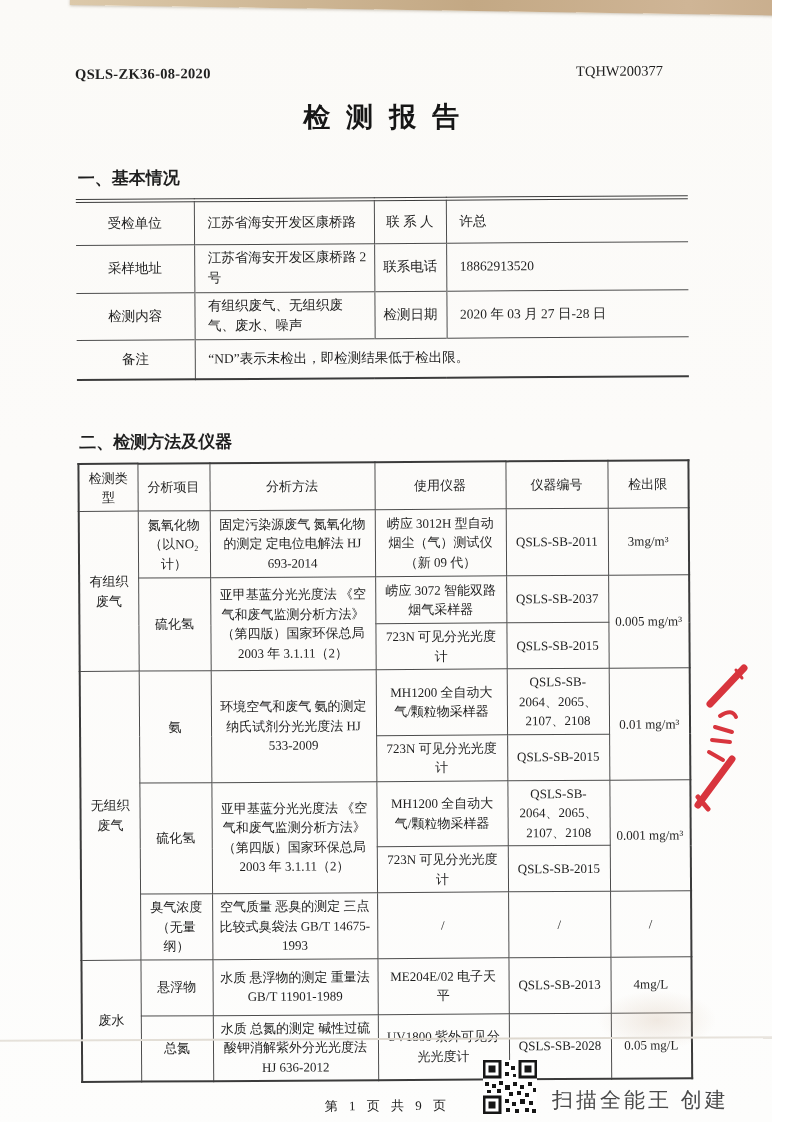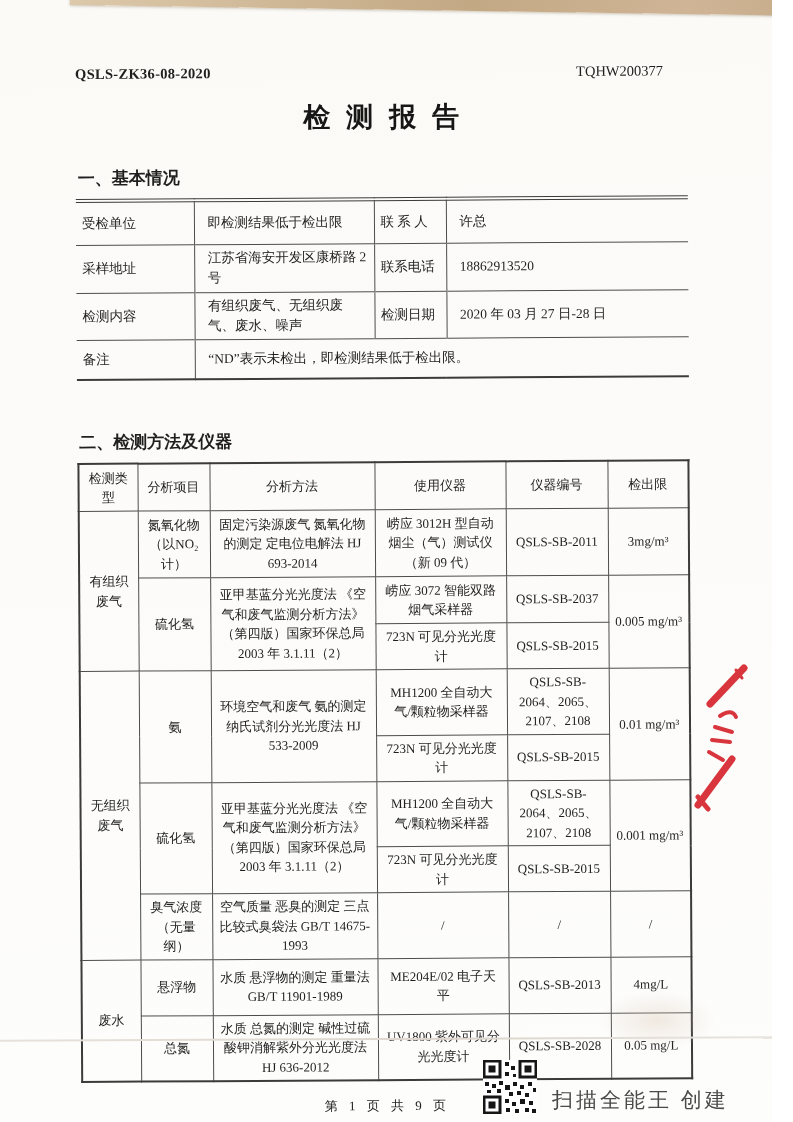--- a/index.html
+++ b/index.html
@@ -31,21 +31,21 @@
     letter-spacing:16px;text-indent:16px;color:#161616;
   }
   .sec-heading{margin:30px 0 0 2px;font-size:17px;font-weight:700;}
   .sec-heading.second{margin-top:50px;}
   table{border-collapse:collapse;width:612px;table-layout:fixed;margin-top:9px;}
   td,th{vertical-align:middle;padding:3px 6px;line-height:1.5;font-weight:400;}
   
   .t1{border-top:4px double #3b3b3b;border-bottom:2px solid #3b3b3b;font-size:13.5px;}
   .t1 tr + tr td{border-top:1px solid #4d4d4d;}
   .t1 td.vline{border-left:1px solid #4d4d4d;}
-  .t1 td.lbl{}
+  .t1 td.lbl{text-align:center;}
   .t1 td.val{text-align:left;padding-left:13px;}
   .t1 .r1 td{height:36px;}
   .t1 .r2 td{height:33px;}
   .t1 .r3 td{height:31px;}
   .t1 .r4 td{height:32px;}
   
   .t2{font-size:13px;border:2px solid #3b3b3b;}
   .t2 td,.t2 th{border:1px solid #4d4d4d;text-align:center;}
   .t2 th{font-weight:400;height:40px;}
   .t2 .rh66 td{height:60px;}
@@ -94,21 +94,21 @@
     <table class="t1">
       <colgroup>
           <col style="width:118px">
           <col style="width:180px">
           <col style="width:72px">
           <col style="width:242px">
         </colgroup>
       <tbody>
           <tr class="r1">
         <td class="lbl">受检单位</td>
-        <td class="val vline">即检测结果低于检出限</td>
+        <td class="val vline">江苏省海安开发区康桥路</td>
         <td class="lbl vline">联 系 人</td>
         <td class="val vline">许总</td>
       </tr>
       <tr class="r2">
         <td class="lbl">采样地址</td>
         <td class="val vline">江苏省海安开发区康桥路 2 号</td>
         <td class="lbl vline">联系电话</td>
         <td class="val vline">18862913520</td>
       </tr>
       <tr class="r3">

